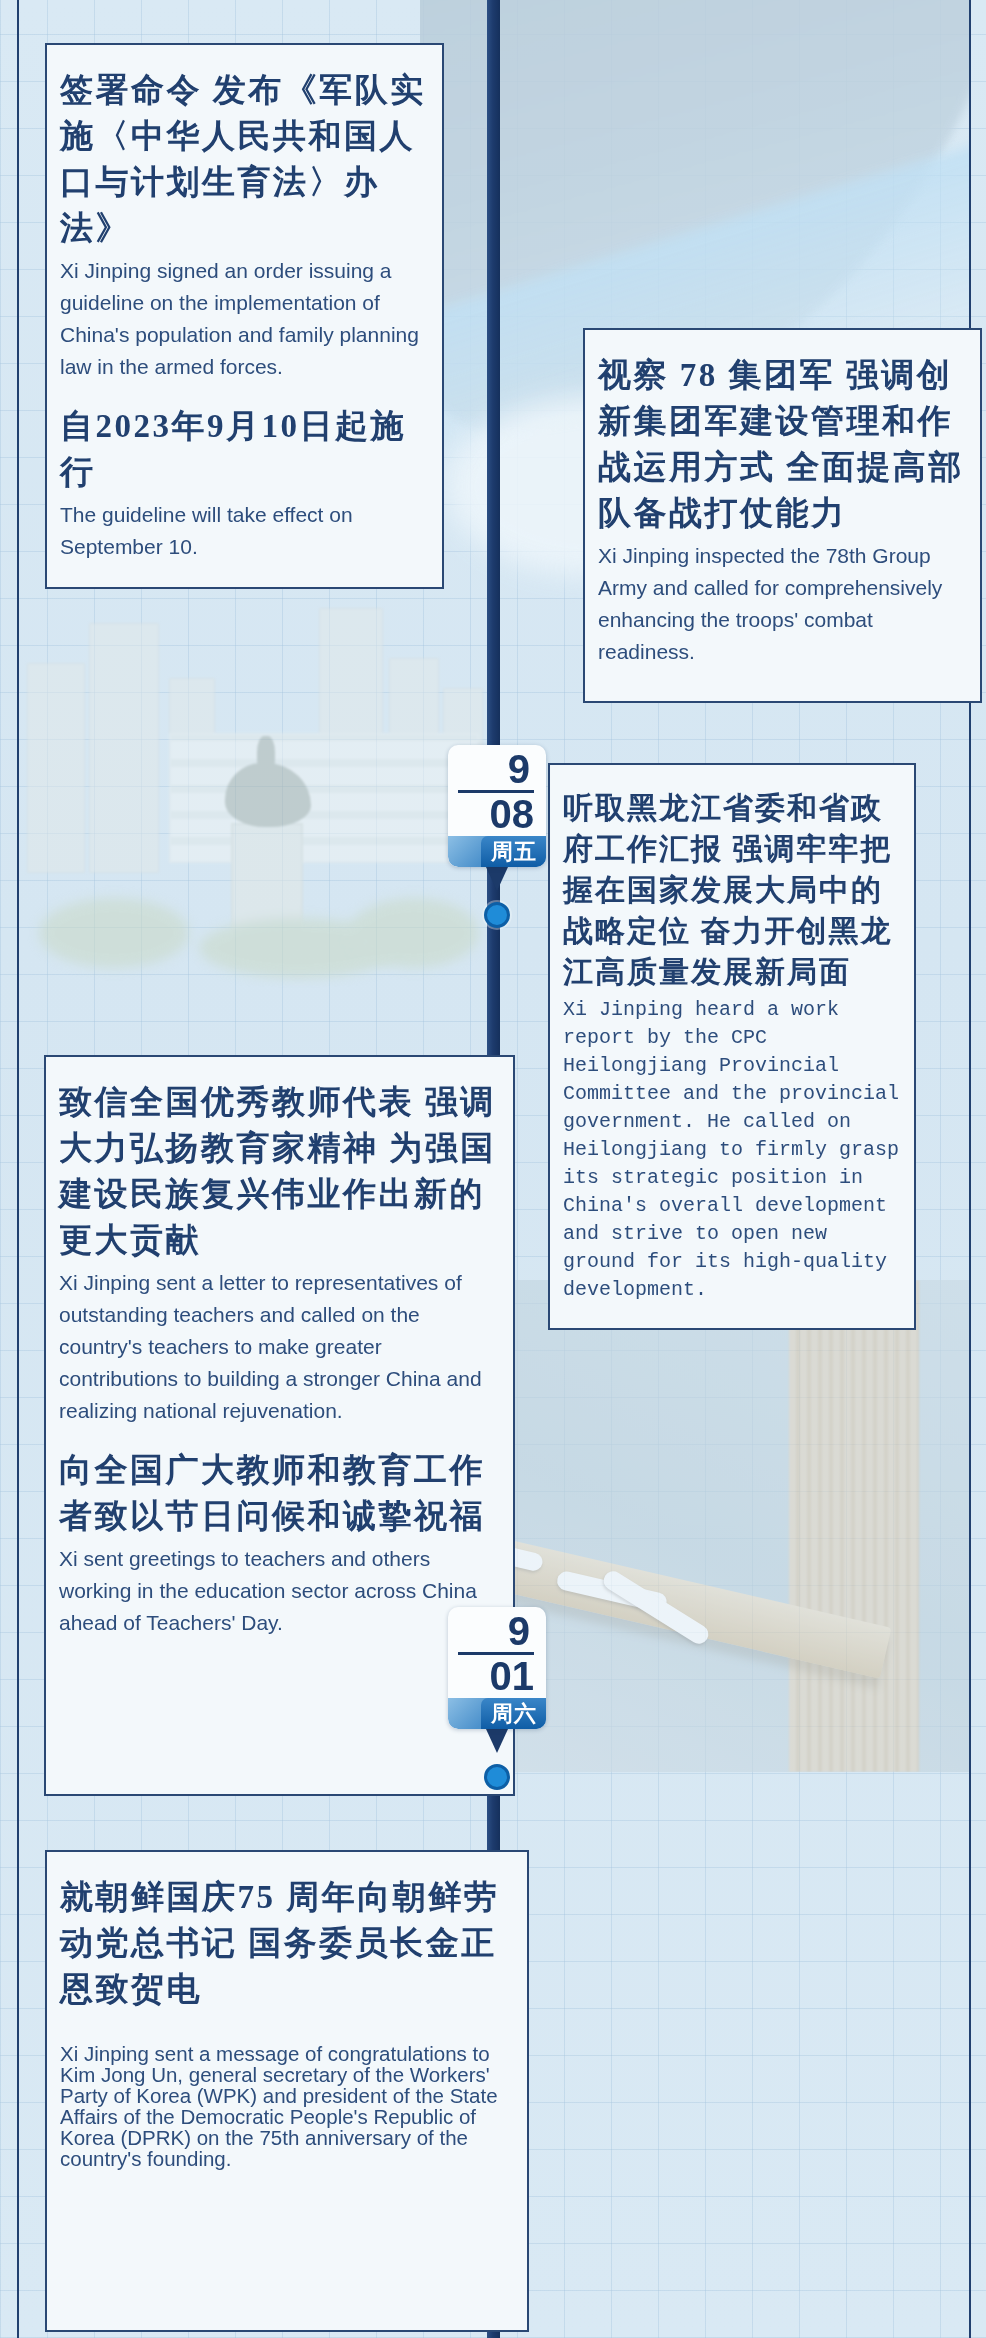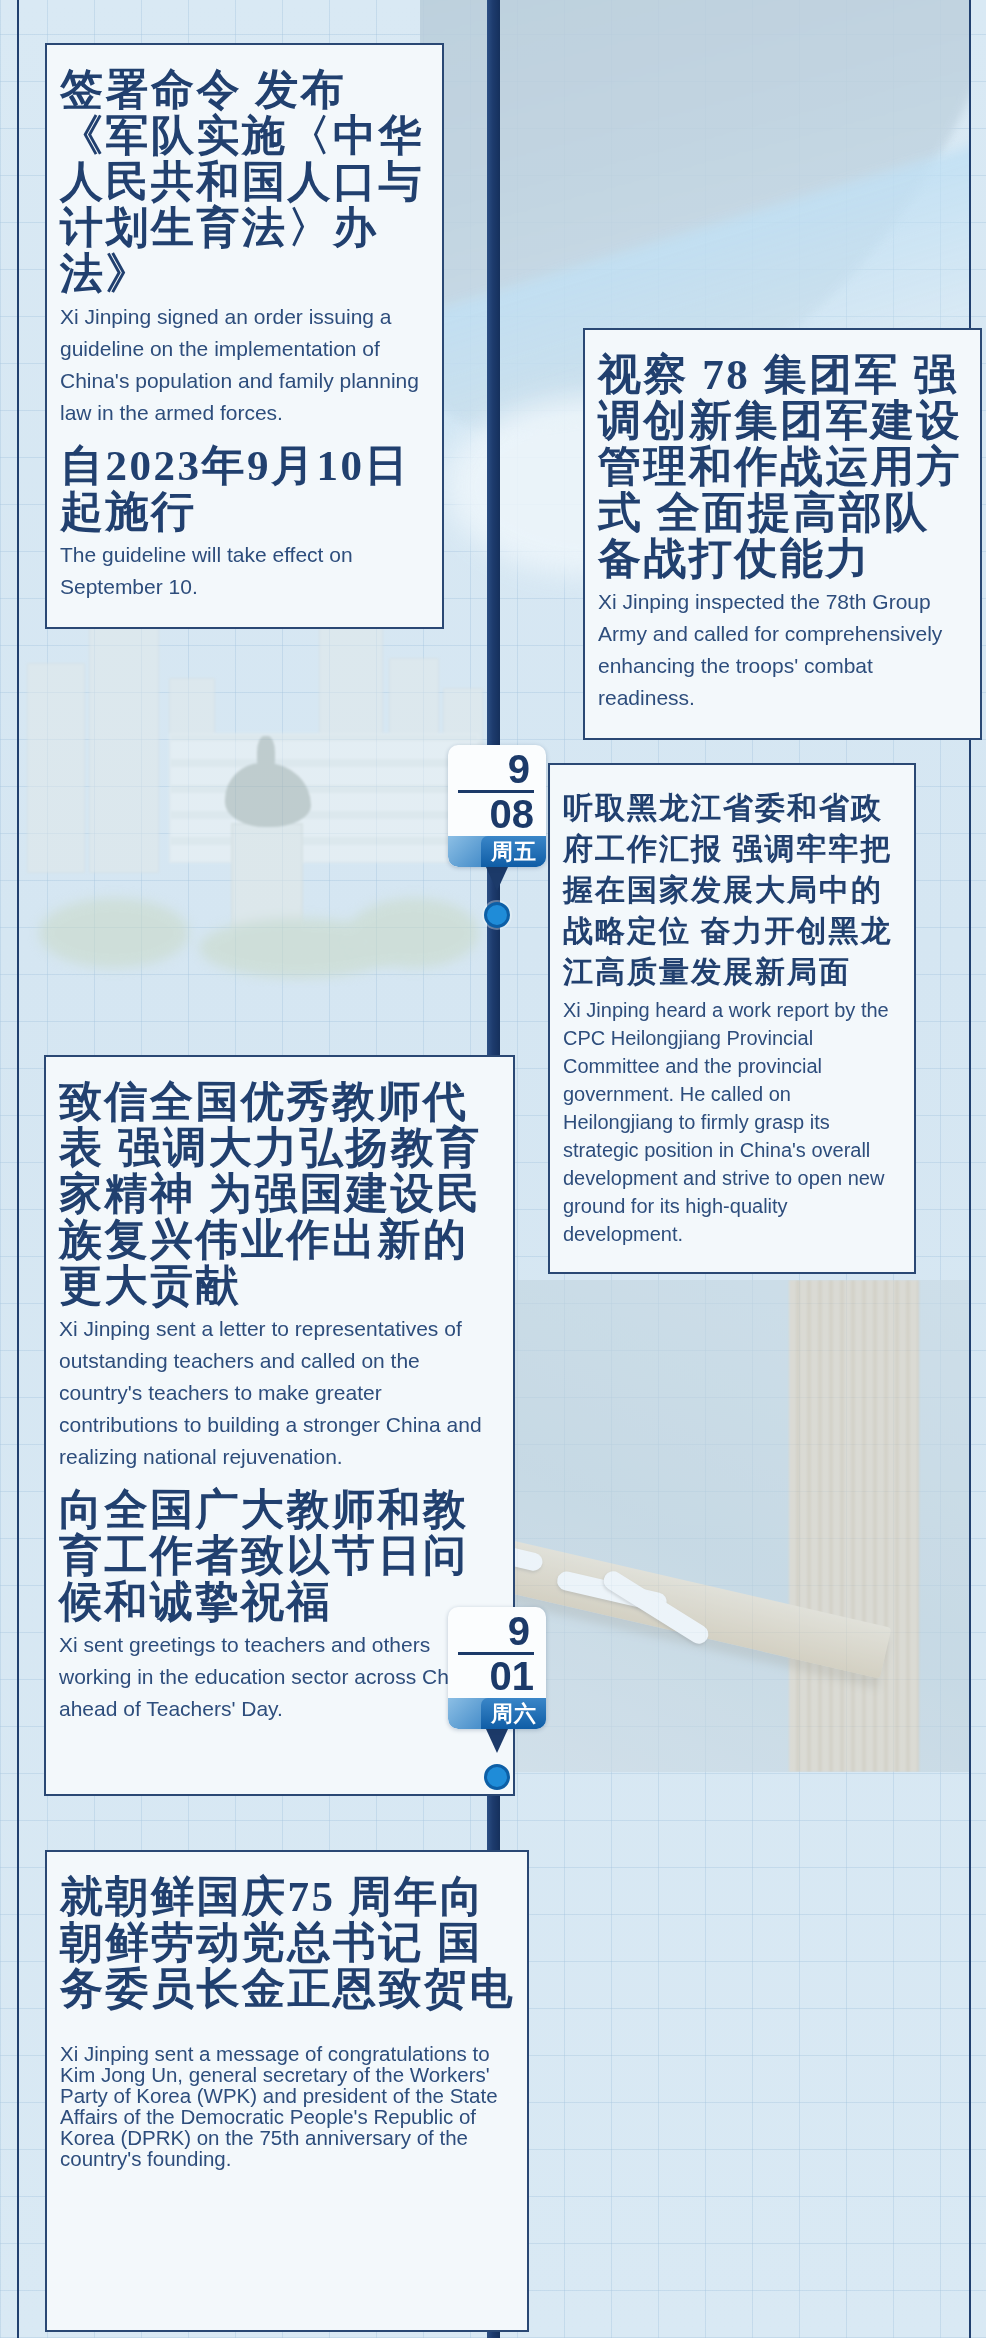--- a/index.html
+++ b/index.html
@@ -54,29 +54,29 @@
   .decor-chalk .k3{left:-18px;top:268px;width:60px;height:18px;transform:rotate(13deg);}
   
   .edge{position:absolute;top:0;width:2px;height:100%;background:#21406f;}
   .edge-left{left:17px;} .edge-right{left:969px;}
   .tbar{position:absolute;left:487px;top:0;width:13px;height:100%;
      background:linear-gradient(90deg,#2c4f84 0%,#1d3b6d 45%,#15305c 100%);}
   
   .card{position:absolute;box-sizing:border-box;background:#f3f8fb;border:2px solid #2a4874;
      padding:22px 10px 18px 13px;}
   .zh{font-family:"Liberation Serif","DejaVu Serif",serif;color:#21406f;font-weight:700;
-     font-size:43px;line-height:46px;letter-spacing:2.5px;margin:0 0 4px 0;}
+     font-size:33px;line-height:46px;letter-spacing:2.5px;margin:0 0 4px 0;}
   .en{color:#2d4d7c;font-size:21px;line-height:32px;margin:0 0 6px 0;}
-  .zh2{margin-top:14px;}
+  .zh2{margin-top:20px;}
   .zh:empty,.en:empty{display:none;}
   .card1{left:45px;top:43px;width:399px;min-height:500px;}
   .card2{left:548px;top:328px;width:399px;min-height:375px;margin-left:35px;}
   .card3{left:548px;top:763px;width:368px;min-height:502px;}
   .card3 .zh{font-size:30px;line-height:41px;letter-spacing:2px;}
-  .card3 .en{font-size:20px;line-height:28px;}
+  .card3 .en{font-size:20px;line-height:28px;font-family:Liberation Mono, monospace;}
   .card4{left:44px;top:1055px;width:471px;min-height:741px;}
   .card5{left:45px;top:1850px;width:484px;min-height:482px;}
   .card5 .en{font-size:20.5px;line-height:21px;margin-top:31px;}
   
   .marker{position:absolute;width:98px;}
   .m1{left:448px;top:745px;} .m2{left:448px;top:1607px;}
   .datebox{position:relative;background:#fbfdfe;border-radius:10px;overflow:hidden;
      box-shadow:0 1px 4px rgba(20,50,90,.25);}
   .month{font-weight:700;color:#1c3a69;font-size:40px;line-height:42px;text-align:right;
      padding:3px 16px 0 0;}

